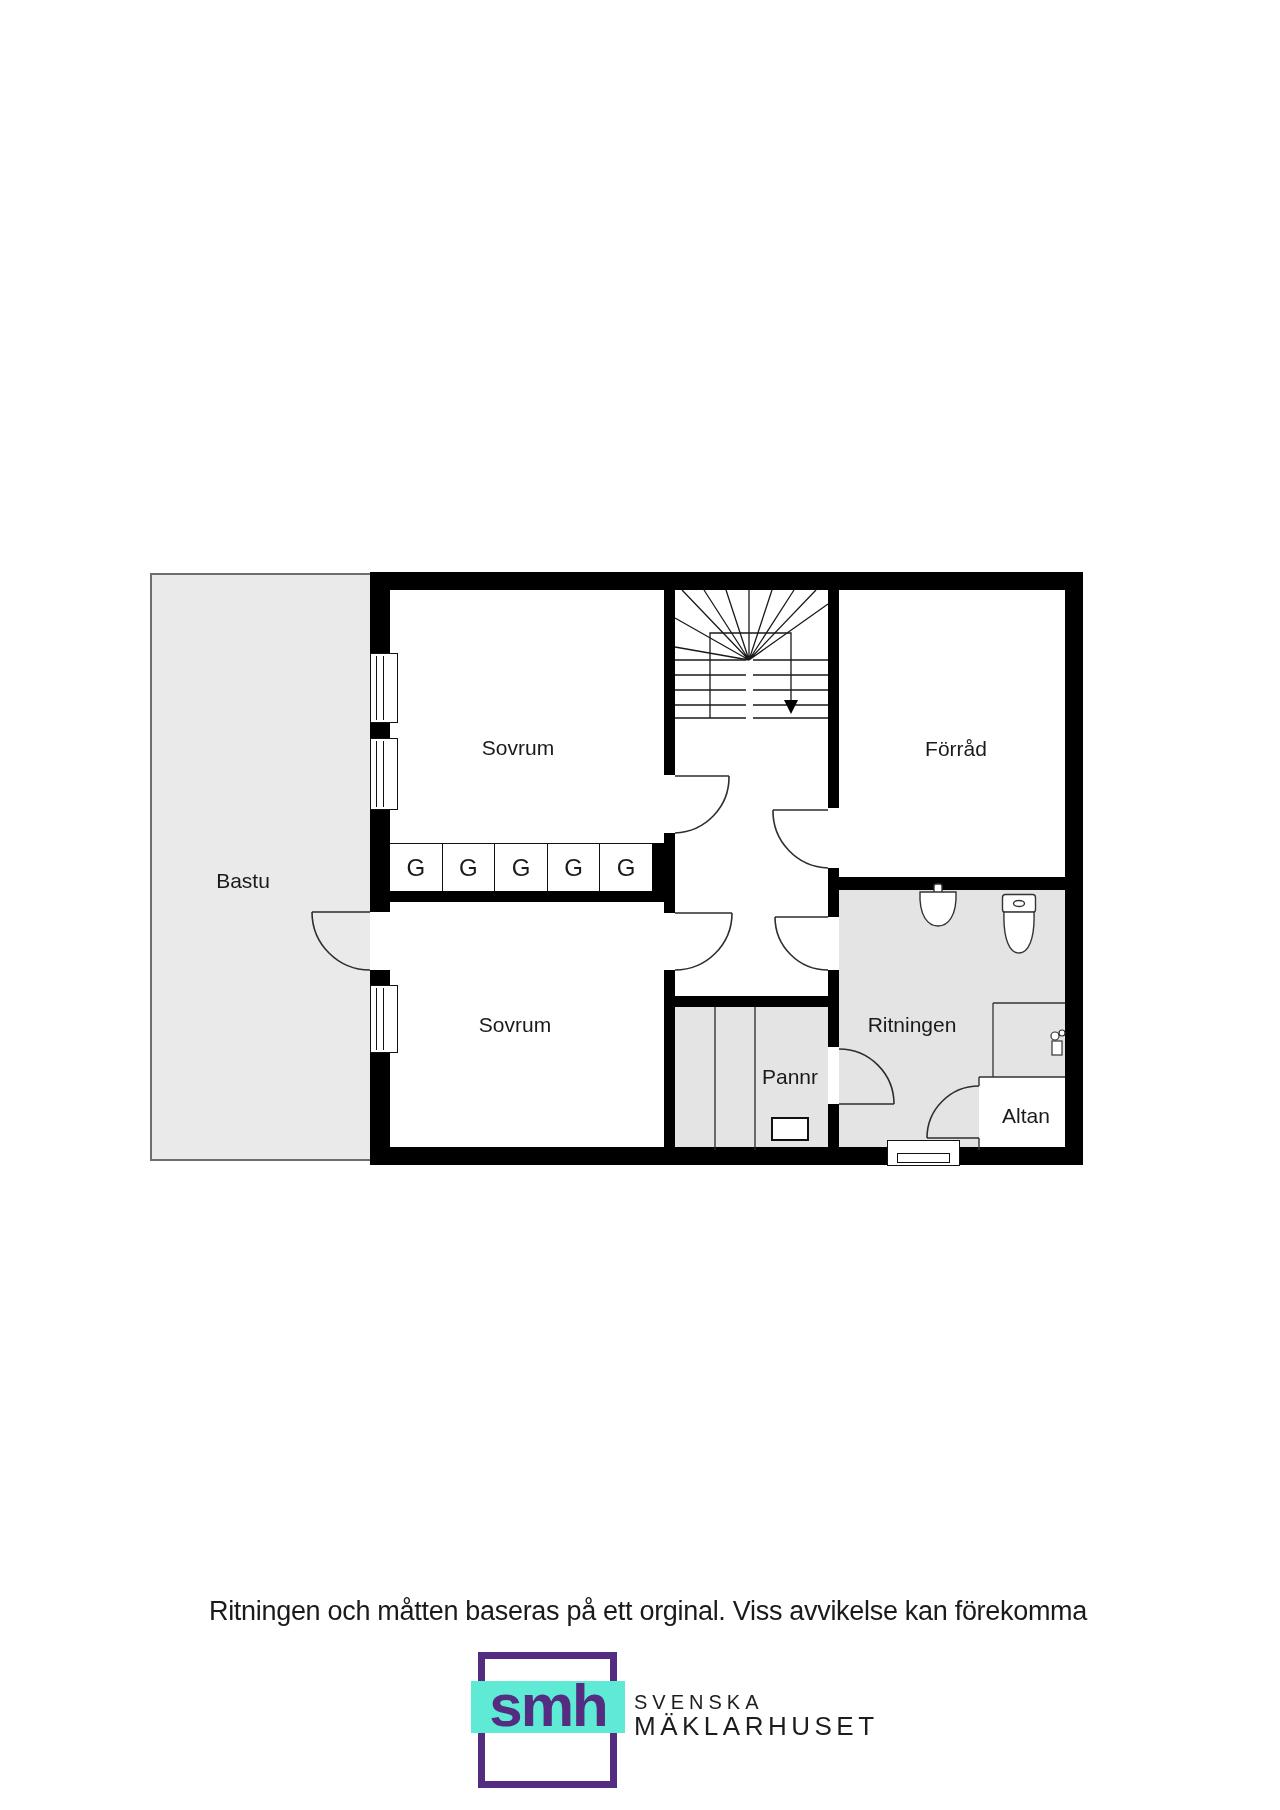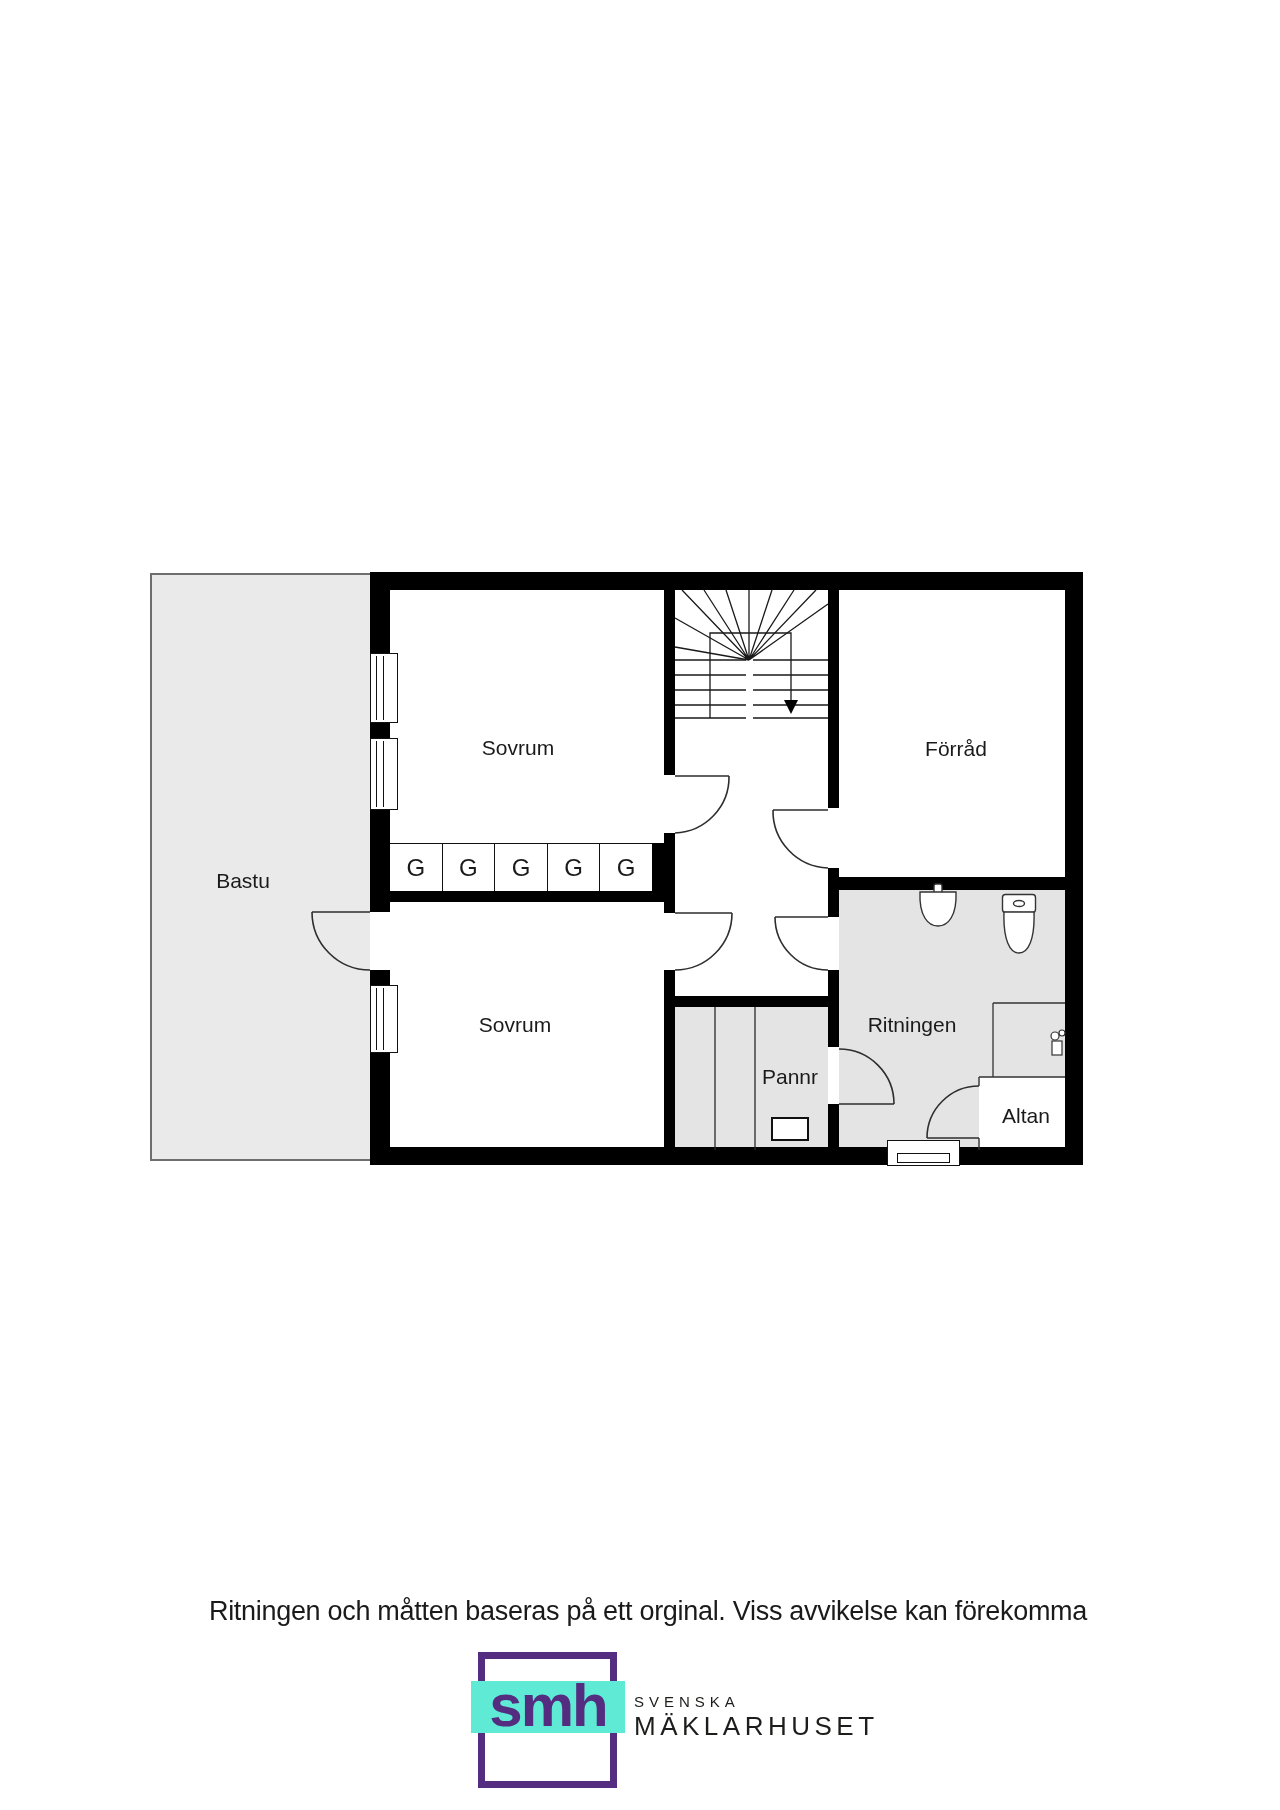--- a/index.html
+++ b/index.html
@@ -33,21 +33,21 @@
   .title{position:absolute;left:380px;top:506px;font-size:36px;letter-spacing:-1px;z-index:6;}
   .disclaimer{position:absolute;left:8px;top:1596px;width:1280px;text-align:center;
               font-size:27px;letter-spacing:-0.3px;z-index:6;}
   
   .logo-square{position:absolute;left:478px;top:1652px;width:139px;height:136px;
                border:7px solid #552d80;box-sizing:border-box;z-index:6;}
   .logo-mono{position:absolute;left:471px;top:1681px;width:154px;height:52px;z-index:7;
              background:#5eead4;text-align:center;font-size:60px;line-height:50px;font-weight:bold;
              letter-spacing:-2px;color:#552d80;}
   .logo-text{position:absolute;left:634px;top:1690px;z-index:6;color:#1d1d1b;}
-  .logo-line1{font-size:15px;letter-spacing:5px;line-height:24px;}
+  .logo-line1{font-size:20px;letter-spacing:5px;line-height:24px;}
   .logo-line2{font-size:26px;letter-spacing:4.5px;line-height:24px;}
 </style>
 </head>
 <body>
 
 <div class="canvas">
 
 
   <div class="floor floor-altan"></div>
   <div class="floor floor-dusch"></div>

